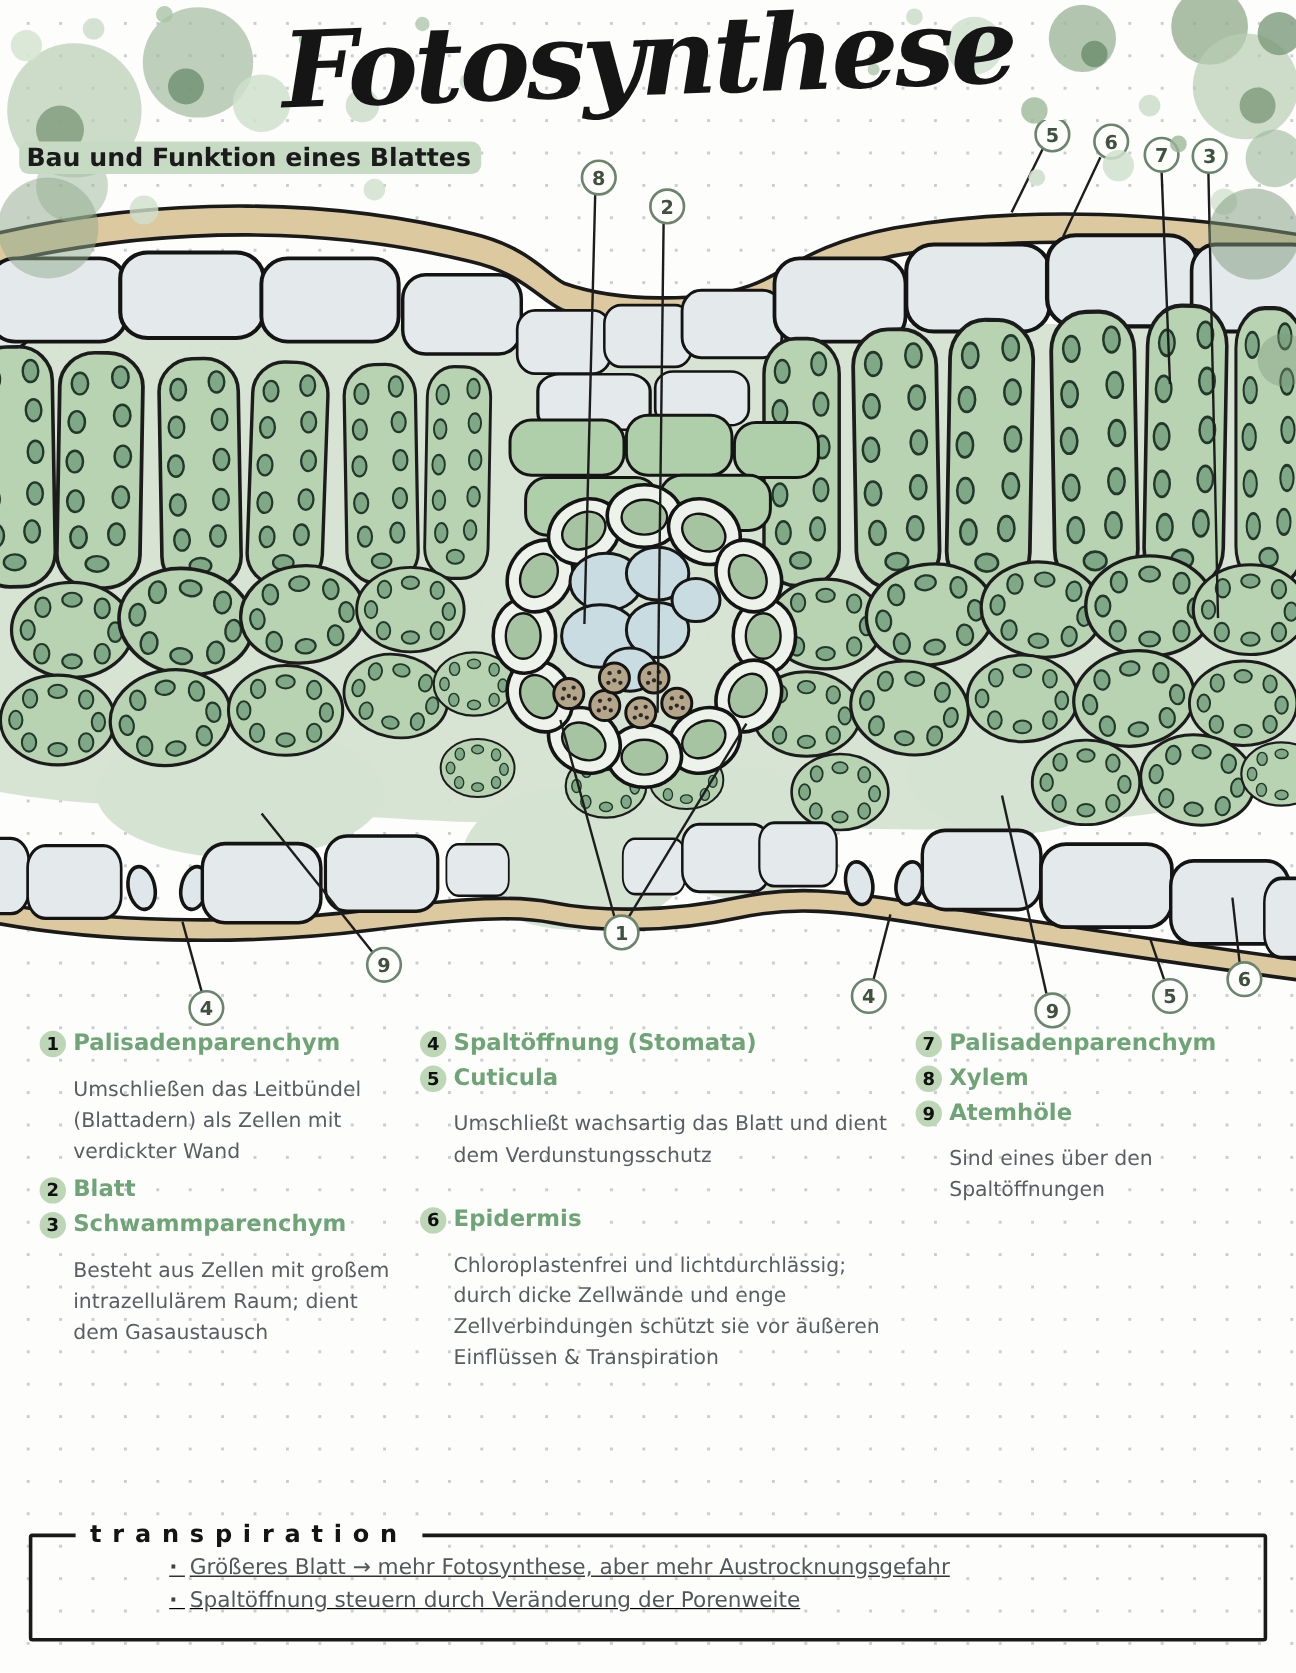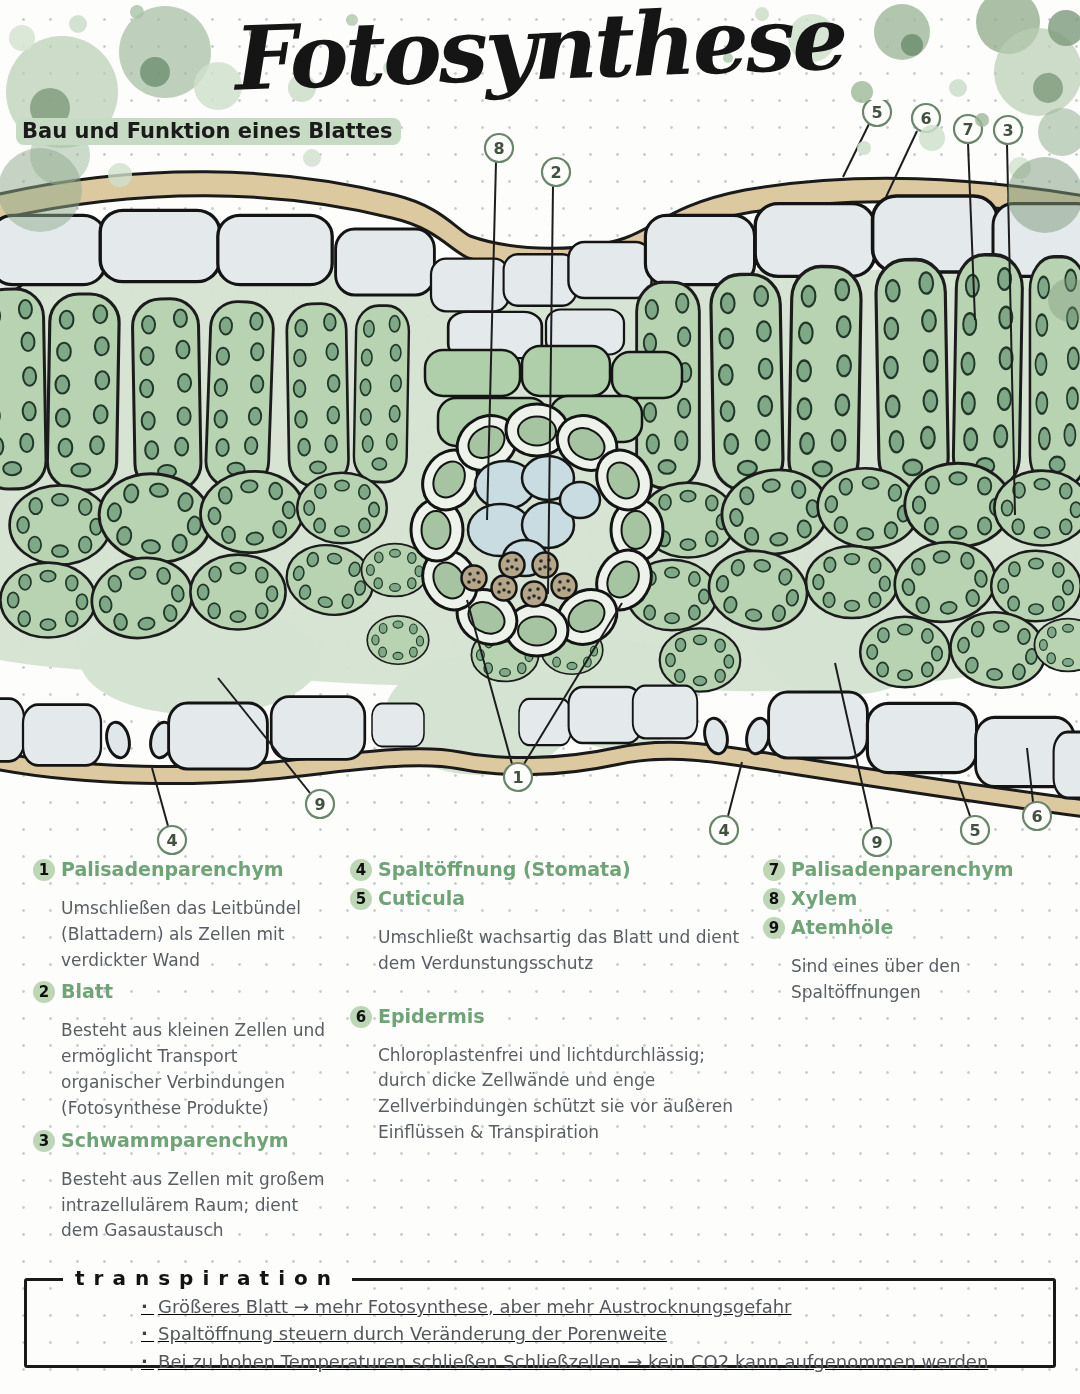--- a/index.html
+++ b/index.html
@@ -353,21 +353,20 @@
 <div class="legend">
   <div class="col col1">
     <div class="item">
       <span class="badge">1</span>
       <div class="ititle">Palisadenparenchym</div>
       <div class="ibody">Umschließen das Leitbündel (Blattadern) als Zellen mit verdickter Wand</div>
     </div>
     <div class="item">
       <span class="badge">2</span>
       <div class="ititle">Blatt</div>
-      <div class="ibody">Besteht aus kleinen Zellen und ermöglicht Transport organischer Verbindungen (Fotosynthese Produkte)</div>
     </div>
     <div class="item">
       <span class="badge">3</span>
       <div class="ititle">Schwammparenchym</div>
       <div class="ibody">Besteht aus Zellen mit großem intrazellulärem Raum; dient dem Gasaustausch</div>
     </div>
   </div>
   <div class="col col2">
     <div class="item">
       <span class="badge">4</span>
@@ -399,17 +398,16 @@
       <div class="ibody">Sind eines über den Spaltöffnungen</div>
     </div>
   </div>
 </div>
 
 <div class="tbox">
   <span class="tbox-title">transpiration</span>
   <div class="tbox-body">
     <div class="bullet">Größeres Blatt → mehr Fotosynthese, aber mehr Austrocknungsgefahr</div>
     <div class="bullet">Spaltöffnung steuern durch Veränderung der Porenweite</div>
-    <div class="bullet">Bei zu hohen Temperaturen schließen Schließzellen → kein CO2 kann aufgenommen werden</div>
   </div>
 </div>
 
 </div>
 
 </body></html>

